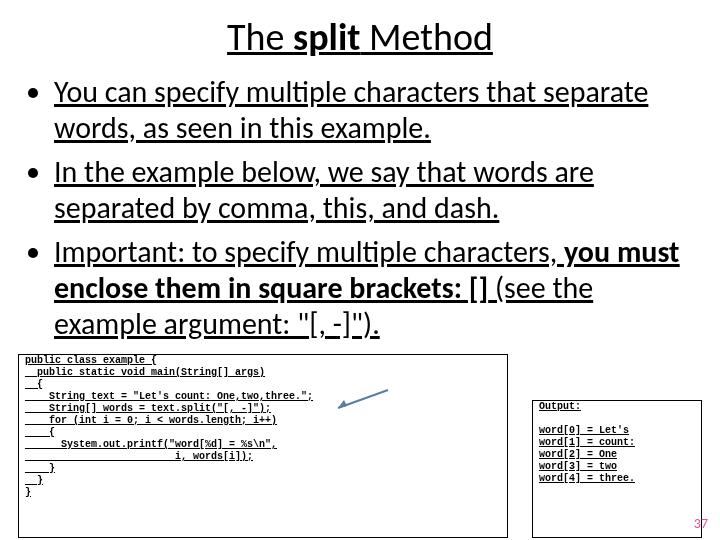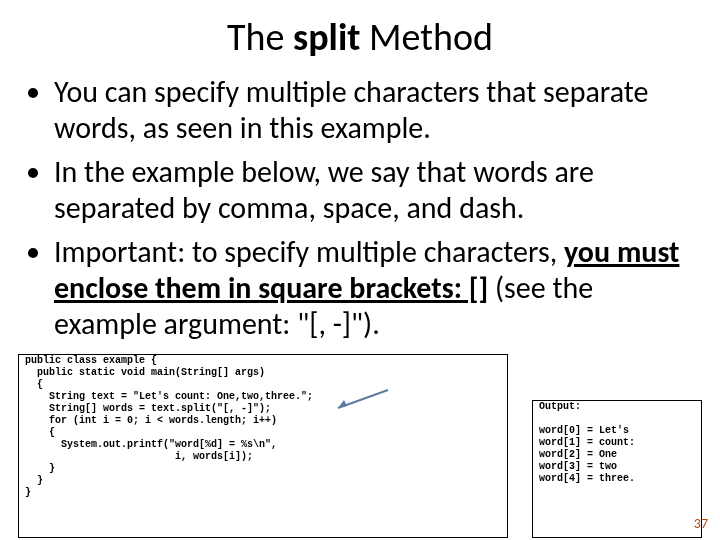--- a/index.html
+++ b/index.html
@@ -11,20 +11,21 @@
     font-family: Calibri, Arial, sans-serif;
     color: #000;
     overflow: hidden;
   }
   .slide {
     position: relative;
     width: 720px;
     height: 540px;
     box-sizing: border-box;
     padding: 14px 18px 0 18px;
+    text-decoration: underline;
   }
   h1.title {
     margin: 0 0 14px 0;
     text-align: center;
     font-weight: 400;
     font-size: 38px;
     letter-spacing: 0;
   }
   h1.title .bold { font-weight: 700; }
   ul.bullets {
@@ -63,21 +64,21 @@
     height: 138px;
     font-weight: bold;
     margin-left: 12px;
   }
 
   .slidenum {
     position: absolute;
     right: 12px;
     bottom: 8px;
     font-size: 14px;
-    color: #c2410c;
+    color: #ec4899;
   }
 
   
   .arrow {
     position: absolute;
     left: 330px;
     top: 388px;
     width: 60px;
     height: 26px;
     pointer-events: none;
@@ -87,21 +88,21 @@
 <body>
 
 <div class="slide">
 
   <h1 class="title">
     <span>The </span><span class="bold">split</span><span> Method</span>
   </h1>
 
   <ul class="bullets">
     <li>You can specify multiple characters that separate words, as seen in this example.</li>
-    <li>In the example below, we say that words are separated by comma, space, and dash.</li>
+    <li>In the example below, we say that words are separated by comma, this, and dash.</li>
     <li>
       <span>Important: to specify multiple characters, </span><span class="u b">you must enclose them in square brackets: []</span><span> (see the example argument: "[, -]").</span>
     </li>
   </ul>
 
   <div class="lower">
     <div class="code-box">public class example {
   public static void main(String[] args)
   {
     String text = "Let's count: One,two,three.";

